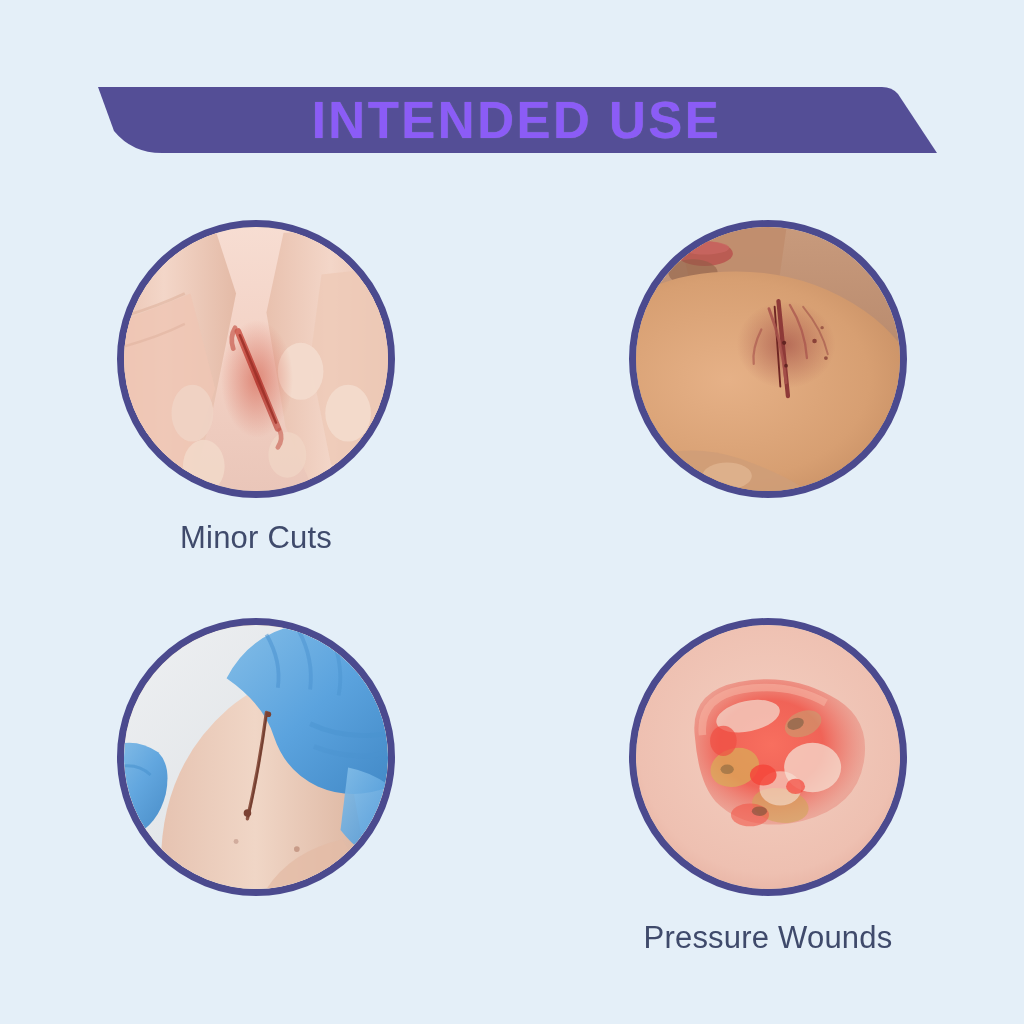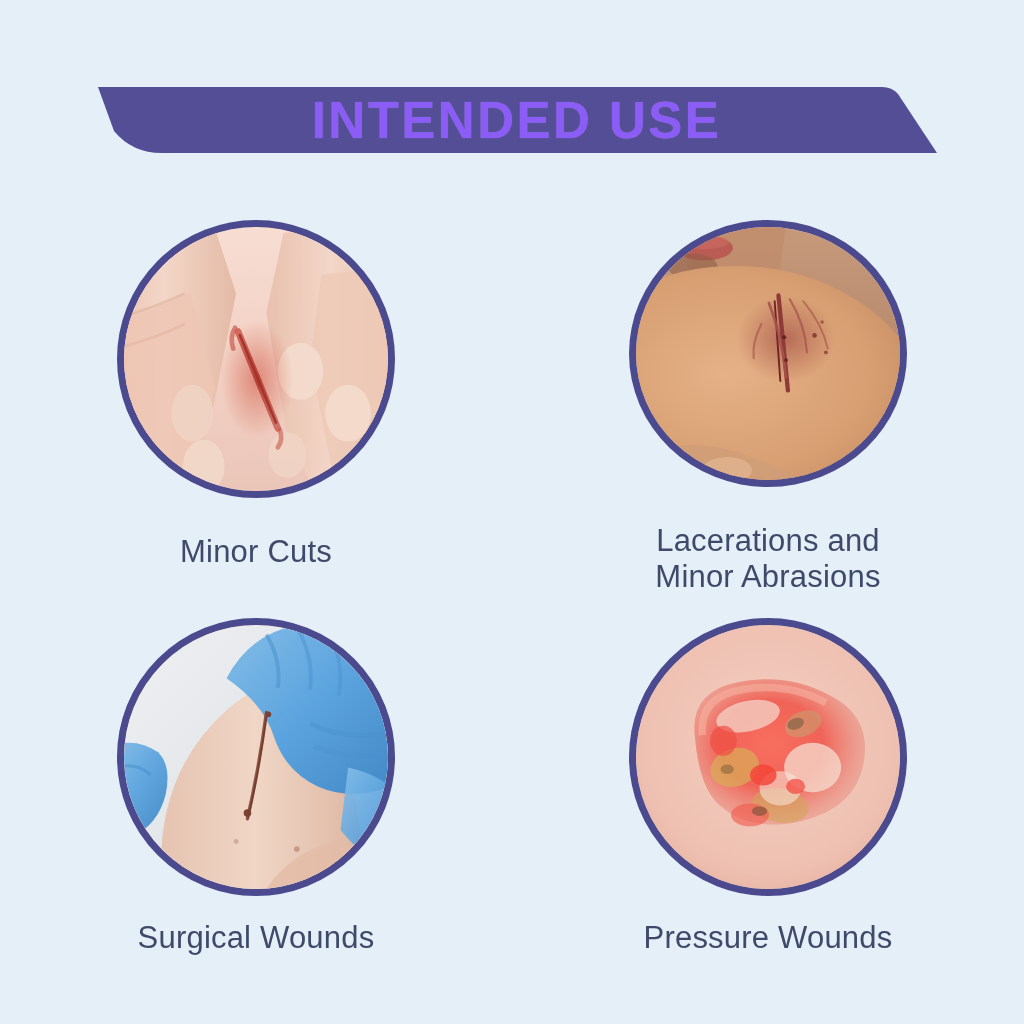--- a/index.html
+++ b/index.html
@@ -81,21 +81,21 @@
     background: #d8c6bb;
     margin-top: 24px;
   }
   .photo-inner {
     position: absolute;
     inset: 0;
     border-radius: 50%;
     overflow: hidden;
   }
   .caption {
-    margin-top: 36px;
+    margin-top: 22px;
     text-align: center;
     color: #3f4a6b;
     font-size: 31px;
     line-height: 1.18;
     font-weight: 400;
     letter-spacing: 0.2px;
     white-space: pre-line;
   }
   .cell.row2 .photo-circle { margin-top: 22px; }
   .cell.row2 .caption { margin-top: 24px; }
@@ -213,22 +213,20 @@
               <path d="M 132 108 q -10 20 -8 36" stroke="#a7514b" stroke-width="2.4" stroke-linecap="round" fill="none" opacity="0.6"></path>
               <circle cx="188" cy="120" r="2.4" fill="#79302c" opacity="0.8"></circle>
               <circle cx="200" cy="138" r="2" fill="#79302c" opacity="0.7"></circle>
               <circle cx="196" cy="106" r="1.8" fill="#79302c" opacity="0.6"></circle>
               <circle cx="156" cy="122" r="2.2" fill="#5d211e" opacity="0.9"></circle>
               <circle cx="158" cy="146" r="2" fill="#5d211e" opacity="0.85"></circle>
             </svg>
           </div>
         </div>
       </div>
-      <div class="caption">Lacerations and
-Minor Abrasions</div>
     </div>
 
     <div class="cell row2">
       <div class="photo-circle">
         <div class="photo-inner">
           <div class="art">
             <svg viewBox="0 0 278 278" preserveAspectRatio="xMidYMid slice">
               <defs>
                 <linearGradient id="bed3" x1="0" y1="0" x2="1" y2="1">
                   <stop offset="0%" stop-color="#eef0f2"></stop>
@@ -265,21 +263,20 @@
               <path d="M 150 92 q -8 60 -20 112" stroke="#8d5544" stroke-width="3.6" stroke-linecap="round" fill="none"></path>
               <path d="M 150 96 q -8 58 -19 106" stroke="#6d3a2c" stroke-width="1.6" stroke-linecap="round" fill="none" opacity="0.85"></path>
               <circle cx="130" cy="198" r="4" fill="#7b4132"></circle>
               <circle cx="152" cy="94" r="3" fill="#7b4132"></circle>
               <circle cx="118" cy="228" r="2.6" fill="#c9a394" opacity="0.8"></circle>
               <circle cx="182" cy="236" r="3" fill="#b98873" opacity="0.7"></circle>
             </svg>
           </div>
         </div>
       </div>
-      <div class="caption">Surgical Wounds</div>
     </div>
 
     <div class="cell row2">
       <div class="photo-circle">
         <div class="photo-inner">
           <div class="art">
             <svg viewBox="0 0 278 278" preserveAspectRatio="xMidYMid slice">
               <defs>
                 <radialGradient id="skin4" cx="50%" cy="45%" r="70%">
                   <stop offset="0%" stop-color="#f4cfc1"></stop>

